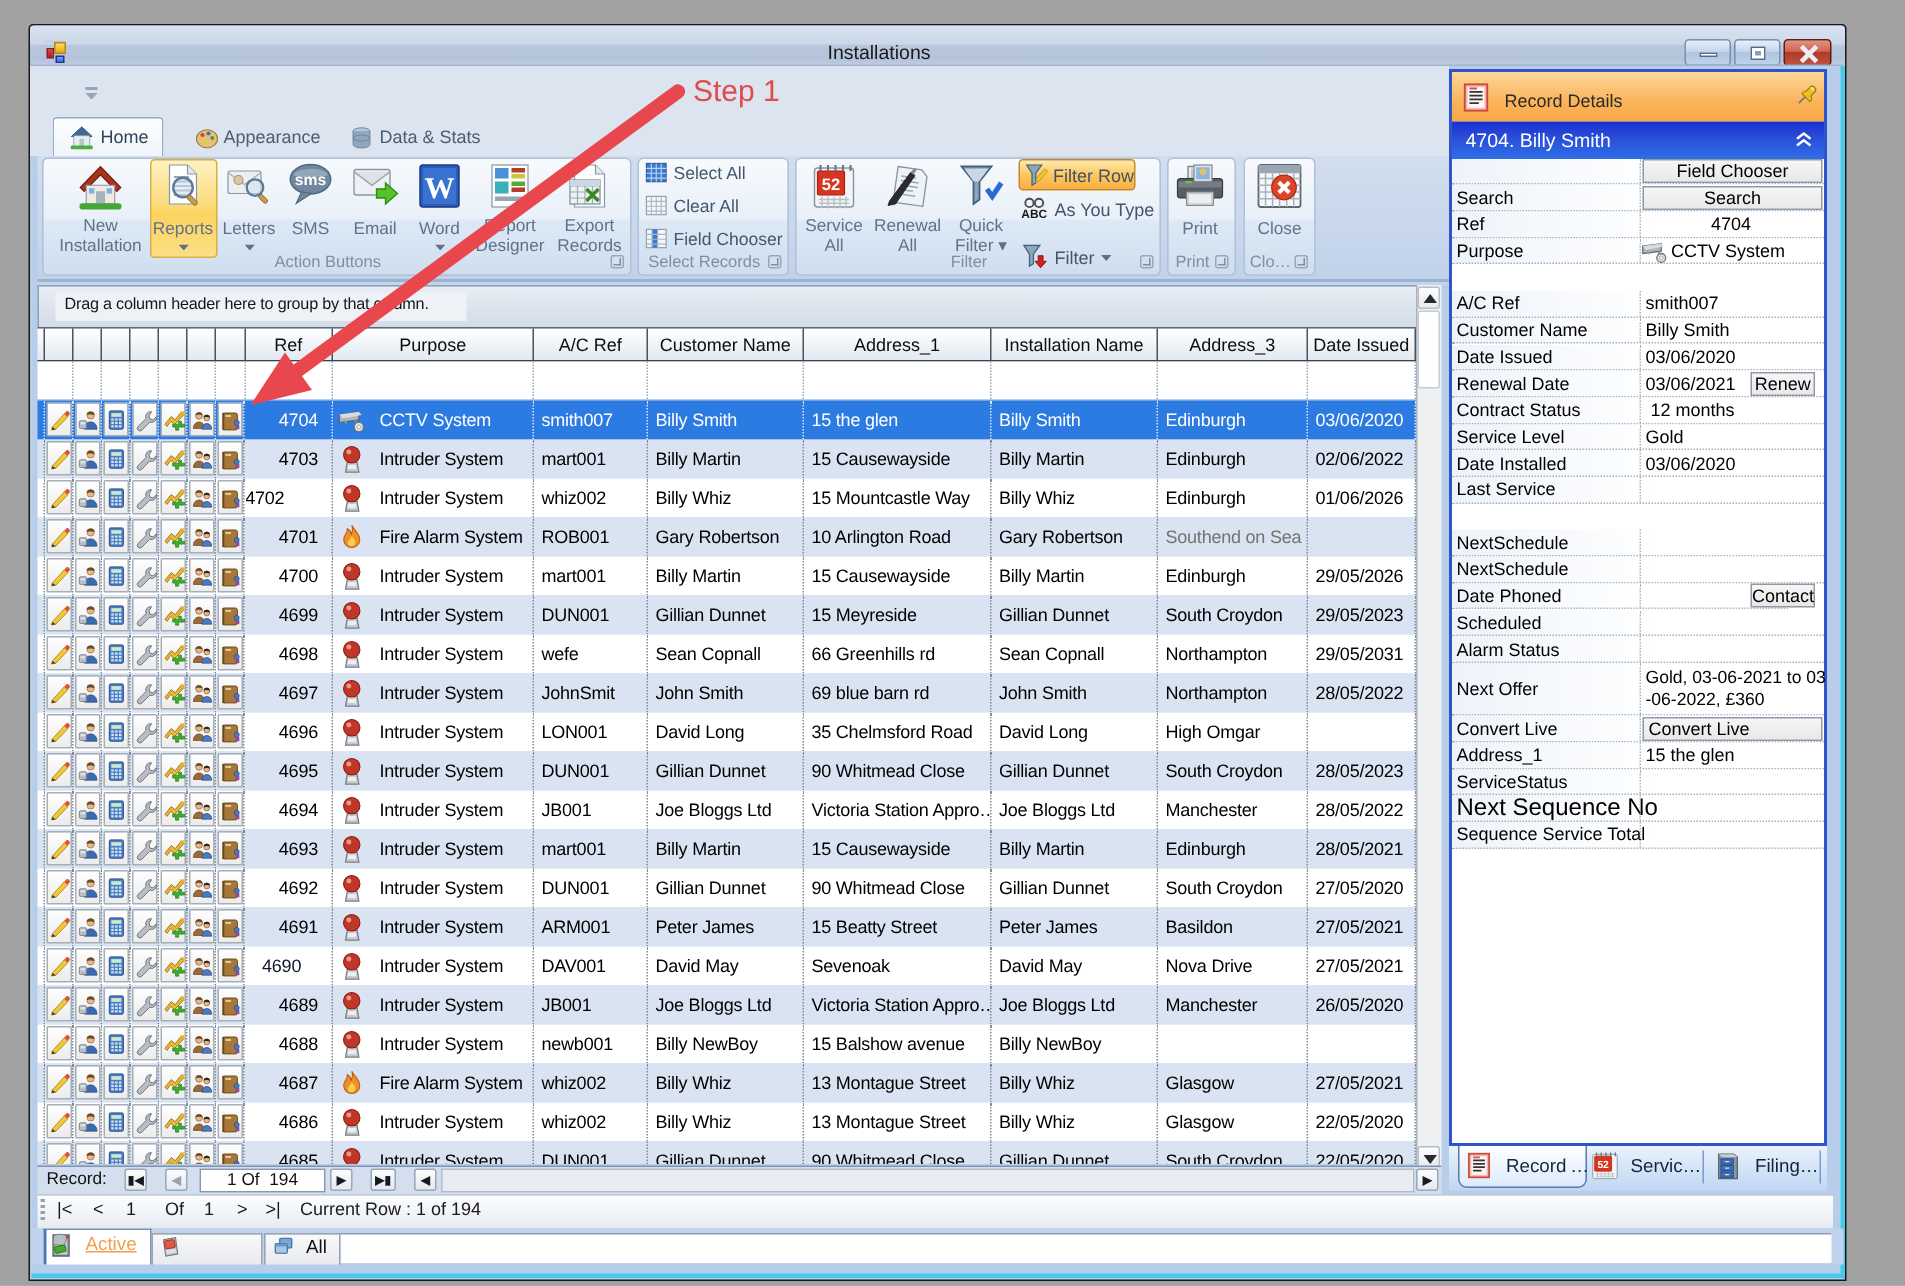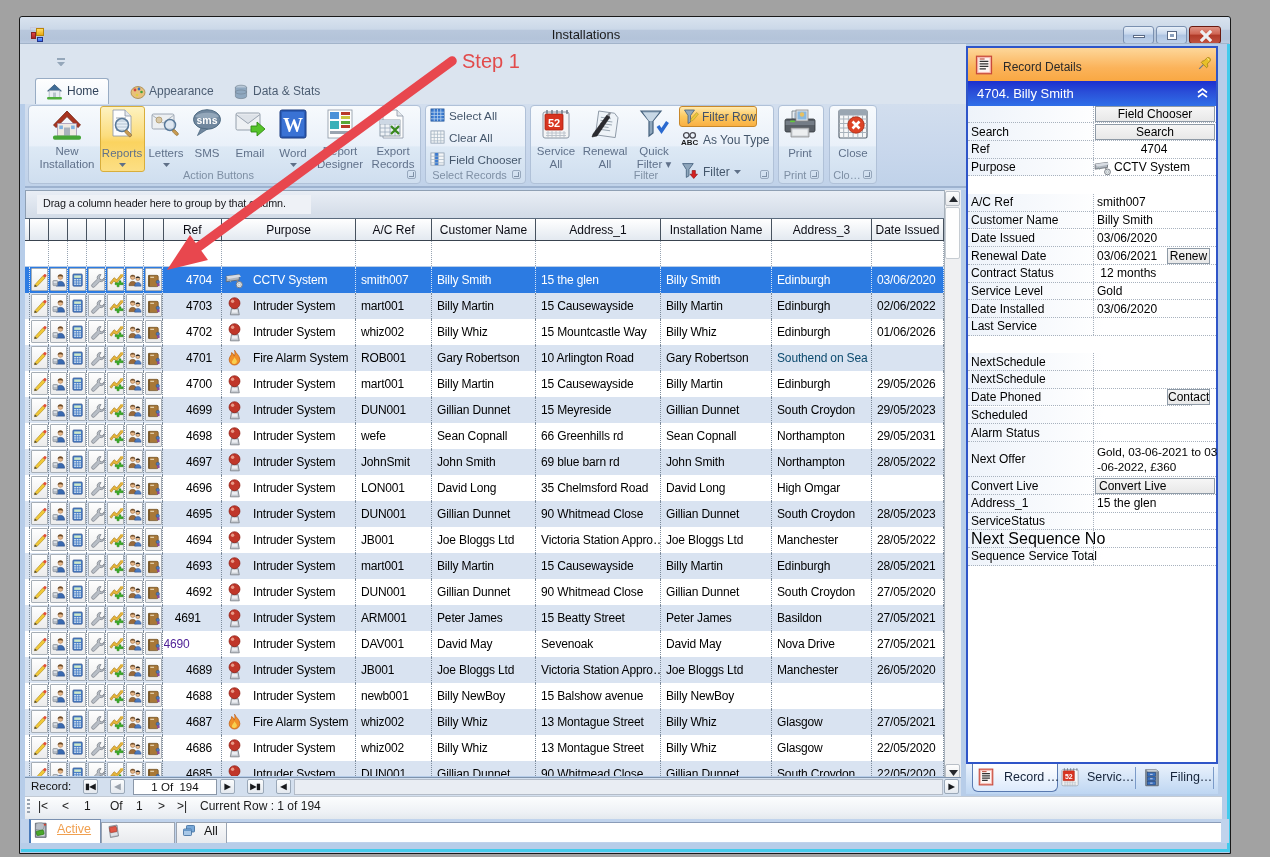--- a/index.html
+++ b/index.html
@@ -549,21 +549,21 @@
           </svg>
         </div>
       </div>
       <div style="position:absolute;left:119px;top:0;width:19px;height:100%;border-right:1px dotted #7d8b9b">
         <div class="ib" style="left:0.5px">
           <svg style="position:absolute;left:1px;top:4px" width="15" height="15">
             <use href="#s_book"></use>
           </svg>
         </div>
       </div>
-      <div class="cell" style="left:138.5px;width:58.5px;text-align:right;padding-right:9px;color:#000;border-right-color:#7d8b9b">4702</div>
+      <div class="cell" style="left:138.5px;width:58.5px;text-align:left;padding-right:9px;color:#000;border-right-color:#7d8b9b">4702</div>
       <div class="cell" style="left:197px;width:134px;color:#000;border-right-color:#7d8b9b"><svg style="position:absolute;left:3px;top:4px" width="19" height="19">
           <use href="#s_bell"></use>
         </svg><span style="margin-left:31px">Intruder System</span></div>
       <div class="cell" style="left:331px;width:76px;padding-left:5px;color:#000;border-right-color:#7d8b9b">whiz002</div>
       <div class="cell" style="left:407px;width:104px;padding-left:5px;color:#000;border-right-color:#7d8b9b">Billy Whiz</div>
       <div class="cell" style="left:511px;width:125px;padding-left:5px;color:#000;border-right-color:#7d8b9b">15 Mountcastle Way</div>
       <div class="cell" style="left:636px;width:111px;padding-left:5px;color:#000;border-right-color:#7d8b9b">Billy Whiz</div>
       <div class="cell" style="left:747px;width:100px;padding-left:5px;color:#000;border-right-color:#7d8b9b">Edinburgh</div>
       <div class="cell" style="left:847px;width:72px;padding-left:5px;color:#000;border-right-color:#7d8b9b">01/06/2026</div>
     </div>
@@ -619,21 +619,21 @@
         </div>
       </div>
       <div class="cell" style="left:138.5px;width:58.5px;text-align:right;padding-right:9px;color:#000;border-right-color:#7d8b9b">4701</div>
       <div class="cell" style="left:197px;width:134px;color:#000;border-right-color:#7d8b9b"><svg style="position:absolute;left:3px;top:4px" width="19" height="19">
           <use href="#s_fire"></use>
         </svg><span style="margin-left:31px">Fire Alarm System</span></div>
       <div class="cell" style="left:331px;width:76px;padding-left:5px;color:#000;border-right-color:#7d8b9b">ROB001</div>
       <div class="cell" style="left:407px;width:104px;padding-left:5px;color:#000;border-right-color:#7d8b9b">Gary Robertson</div>
       <div class="cell" style="left:511px;width:125px;padding-left:5px;color:#000;border-right-color:#7d8b9b">10 Arlington Road</div>
       <div class="cell" style="left:636px;width:111px;padding-left:5px;color:#000;border-right-color:#7d8b9b">Gary Robertson</div>
-      <div class="cell" style="left:747px;width:100px;padding-left:5px;color:#0c4a6e;border-right-color:#7d8b9b">Southend on Sea</div>
+      <div class="cell" style="left:747px;width:100px;padding-left:5px;color:#737373;border-right-color:#7d8b9b">Southend on Sea</div>
       <div class="cell" style="left:847px;width:72px;padding-left:5px;color:#000;border-right-color:#7d8b9b"></div>
     </div>
 <div class="a" style="left:25px;top:370.5px;width:919px;height:26px;background:#fff;overflow:hidden">
       <div style="position:absolute;left:0;top:0;width:5px;height:100%;border-right:1px dotted #7d8b9b"></div>
       <div style="position:absolute;left:5px;top:0;width:19px;height:100%;border-right:1px dotted #7d8b9b">
         <div class="ib" style="left:0.5px">
           <svg style="position:absolute;left:1px;top:4px" width="15" height="15">
             <use href="#s_pencil"></use>
           </svg>
         </div>
@@ -1231,21 +1231,21 @@
           </svg>
         </div>
       </div>
       <div style="position:absolute;left:119px;top:0;width:19px;height:100%;border-right:1px dotted #7d8b9b">
         <div class="ib" style="left:0.5px">
           <svg style="position:absolute;left:1px;top:4px" width="15" height="15">
             <use href="#s_book"></use>
           </svg>
         </div>
       </div>
-      <div class="cell" style="left:138.5px;width:58.5px;text-align:center;padding-right:9px;color:#000;border-right-color:#7d8b9b">4691</div>
+      <div class="cell" style="left:138.5px;width:58.5px;text-align:right;padding-right:9px;color:#000;border-right-color:#7d8b9b">4691</div>
       <div class="cell" style="left:197px;width:134px;color:#000;border-right-color:#7d8b9b"><svg style="position:absolute;left:3px;top:4px" width="19" height="19">
           <use href="#s_bell"></use>
         </svg><span style="margin-left:31px">Intruder System</span></div>
       <div class="cell" style="left:331px;width:76px;padding-left:5px;color:#000;border-right-color:#7d8b9b">ARM001</div>
       <div class="cell" style="left:407px;width:104px;padding-left:5px;color:#000;border-right-color:#7d8b9b">Peter James</div>
       <div class="cell" style="left:511px;width:125px;padding-left:5px;color:#000;border-right-color:#7d8b9b">15 Beatty Street</div>
       <div class="cell" style="left:636px;width:111px;padding-left:5px;color:#000;border-right-color:#7d8b9b">Peter James</div>
       <div class="cell" style="left:747px;width:100px;padding-left:5px;color:#000;border-right-color:#7d8b9b">Basildon</div>
       <div class="cell" style="left:847px;width:72px;padding-left:5px;color:#000;border-right-color:#7d8b9b">27/05/2021</div>
     </div>
@@ -1293,21 +1293,21 @@
           </svg>
         </div>
       </div>
       <div style="position:absolute;left:119px;top:0;width:19px;height:100%;border-right:1px dotted #7d8b9b">
         <div class="ib" style="left:0.5px">
           <svg style="position:absolute;left:1px;top:4px" width="15" height="15">
             <use href="#s_book"></use>
           </svg>
         </div>
       </div>
-      <div class="cell" style="left:138.5px;width:58.5px;text-align:left;padding-right:9px;color:#4c1d95;border-right-color:#7d8b9b">4690</div>
+      <div class="cell" style="left:138.5px;width:58.5px;text-align:center;padding-right:9px;color:#0f172a;border-right-color:#7d8b9b">4690</div>
       <div class="cell" style="left:197px;width:134px;color:#000;border-right-color:#7d8b9b"><svg style="position:absolute;left:3px;top:4px" width="19" height="19">
           <use href="#s_bell"></use>
         </svg><span style="margin-left:31px">Intruder System</span></div>
       <div class="cell" style="left:331px;width:76px;padding-left:5px;color:#000;border-right-color:#7d8b9b">DAV001</div>
       <div class="cell" style="left:407px;width:104px;padding-left:5px;color:#000;border-right-color:#7d8b9b">David May</div>
       <div class="cell" style="left:511px;width:125px;padding-left:5px;color:#000;border-right-color:#7d8b9b">Sevenoak</div>
       <div class="cell" style="left:636px;width:111px;padding-left:5px;color:#000;border-right-color:#7d8b9b">David May</div>
       <div class="cell" style="left:747px;width:100px;padding-left:5px;color:#000;border-right-color:#7d8b9b">Nova Drive</div>
       <div class="cell" style="left:847px;width:72px;padding-left:5px;color:#000;border-right-color:#7d8b9b">27/05/2021</div>
     </div>

